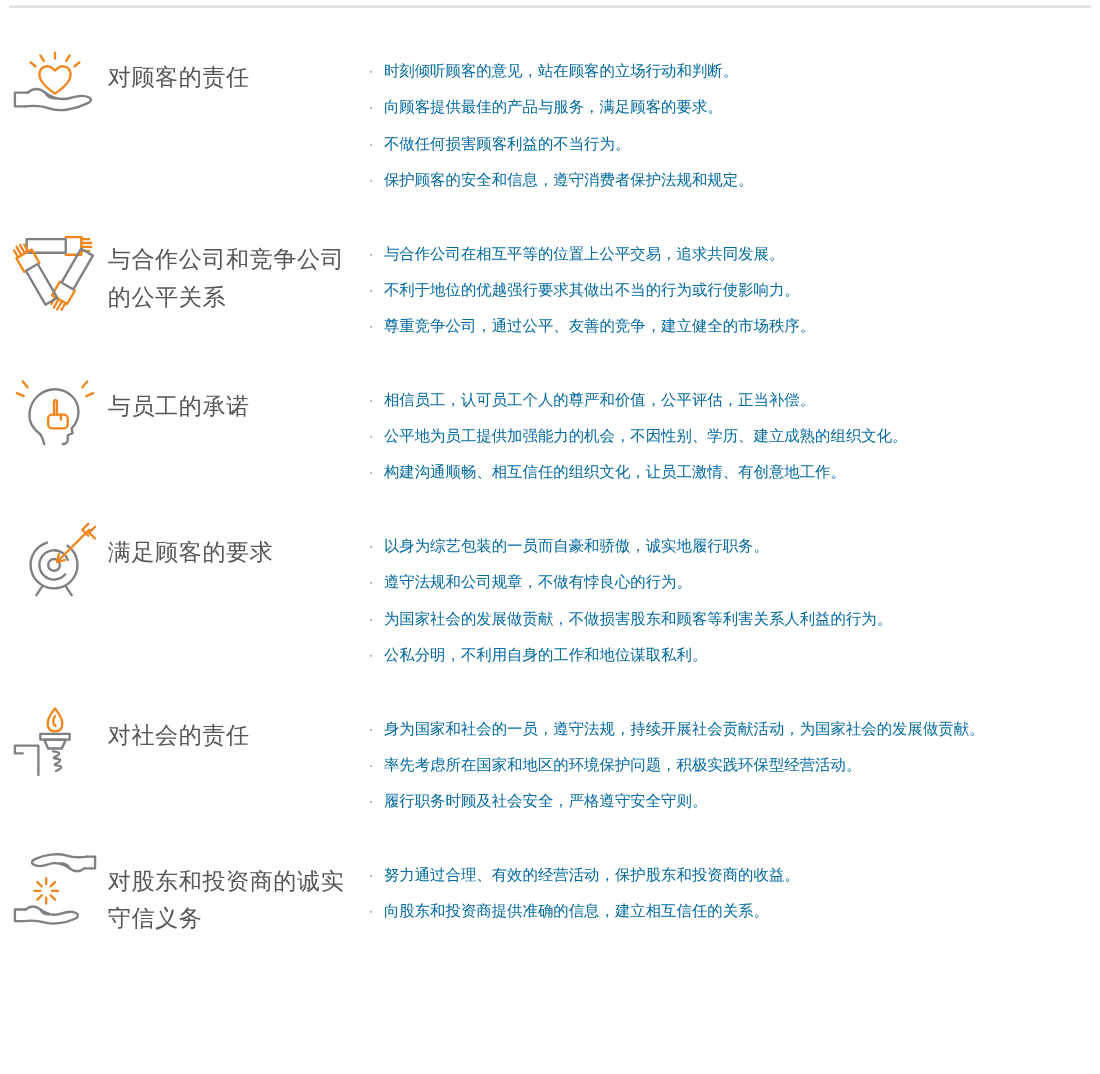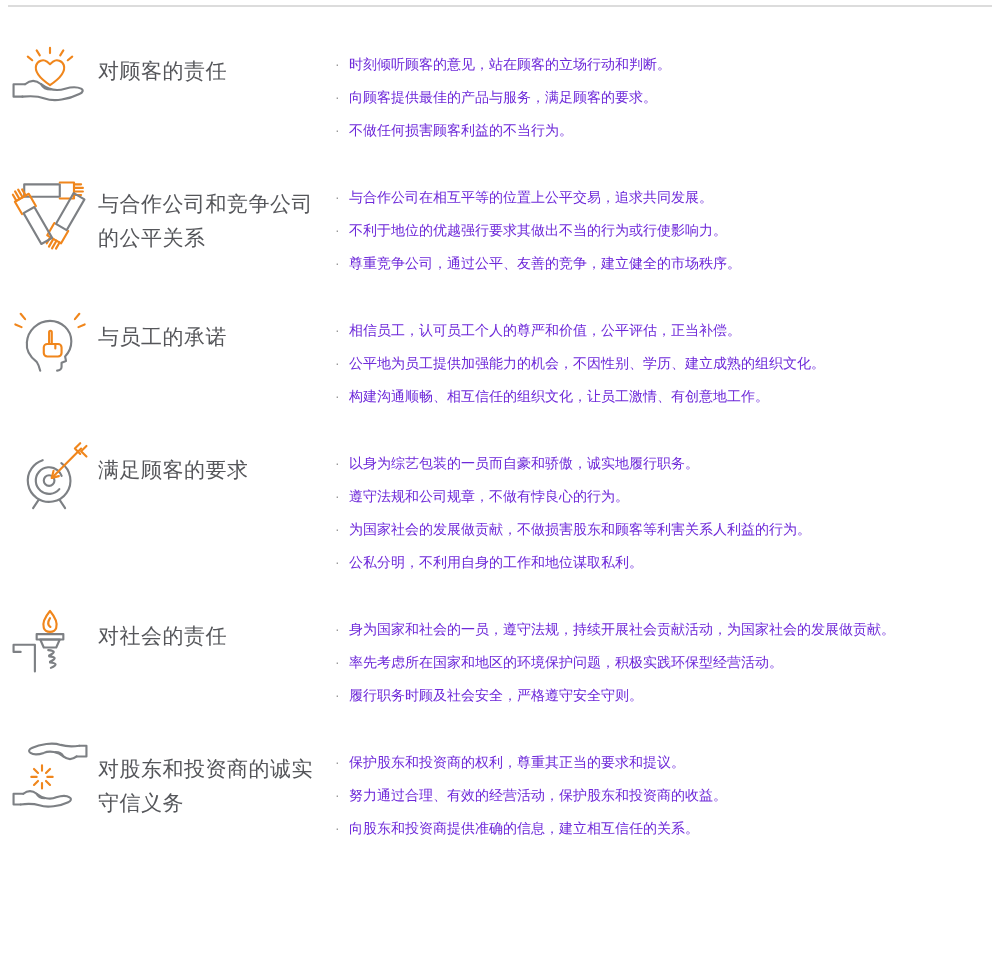--- a/index.html
+++ b/index.html
@@ -12,21 +12,21 @@
   .icon-cell { width: 80px; min-width: 80px; margin-right: 8px; }
   .icon-cell svg { display: block; }
   h2.title {
     width: 234px; min-width: 234px; margin: 0; padding: 16px 8px 0 0;
     font-size: 21px; font-weight: 400; color: #55565a; line-height: 34px;
     letter-spacing: 0.5px;
   }
   ul.bullets { list-style: none; margin: 0; padding: 10px 0 0 0; flex: 1; }
   ul.bullets li {
     position: relative; padding-left: 17px;
-    font-size: 14px; color: #6d28d9; line-height: 33px; white-space: nowrap;
+    font-size: 14px; color: #0369a1; line-height: 33px; white-space: nowrap;
   }
   ul.bullets li::before {
     content: "·"; position: absolute; left: 3px; top: 0;
     color: #9a9a9a; font-size: 14px; line-height: 33px;
   }
   .g { stroke: #7d8084; fill: none; stroke-width: 2.4; stroke-linecap: round; stroke-linejoin: round; }
   .o { stroke: #f0861c; fill: none; stroke-width: 2.4; stroke-linecap: round; stroke-linejoin: round; }
 </style>
 </head>
 <body>
@@ -43,20 +43,21 @@
           <path class="g" d="M4 47 H17 M4 47 V61 M4 61 H14"></path>
           <path class="g" d="M17 47 C 23 42 29 42 35 47 C 43 53 53 55 62 52 C 69 50 76 50 80 52 C 83 53.5 82 56.5 78 58 C 66 64 50 67 39 63 C 31 60 23 60 14 61"></path>
           <path class="g" d="M35 47 C 37 51 41 53 46 53"></path>
         </svg>
       </div>
       <h2 class="title">对顾客的责任</h2>
       <ul class="bullets">
         <li><span>时刻倾听顾客的意见，站在顾客的立场行动和判断。</span></li>
         <li><span>向顾客提供最佳的产品与服务，满足顾客的要求。</span></li>
         <li><span>不做任何损害顾客利益的不当行为。</span></li>
+        <li><span>保护顾客的安全和信息，遵守消费者保护法规和规定。</span></li>
       </ul>
     </section>
 
     <section class="row">
       <div class="icon-cell">
         <svg width="80" height="80" viewBox="0 0 90 80">
           <defs>
             <g id="arm">
               <path class="g" d="M16 10 H56 V24 H16 Z"></path>
               <path class="o" d="M56 8 H72 V26 H56"></path>
@@ -144,20 +145,19 @@
               <path class="g" d="M28 12 C 29.5 15.5 33 17 37 17"></path>
             </g>
           </defs>
           <use href="#cup-hand" transform="translate(2 48)"></use>
           <use href="#cup-hand" transform="translate(88 30) scale(-1 -1)"></use>
           <path class="o" d="M36 28 V34 M36 48 V54 M24 41 H30 M42 41 H48 M27 32 L31.5 36.5 M40.5 45.5 L45 50 M27 50 L31.5 45.5 M40.5 36.5 L45 32"></path>
         </svg>
       </div>
       <h2 class="title">对股东和投资商的诚实守信义务</h2>
       <ul class="bullets">
-        <li><span>保护股东和投资商的权利，尊重其正当的要求和提议。</span></li>
         <li><span>努力通过合理、有效的经营活动，保护股东和投资商的收益。</span></li>
         <li><span>向股东和投资商提供准确的信息，建立相互信任的关系。</span></li>
       </ul>
     </section>
 
   </div>
 </div>
 
 </body></html>

